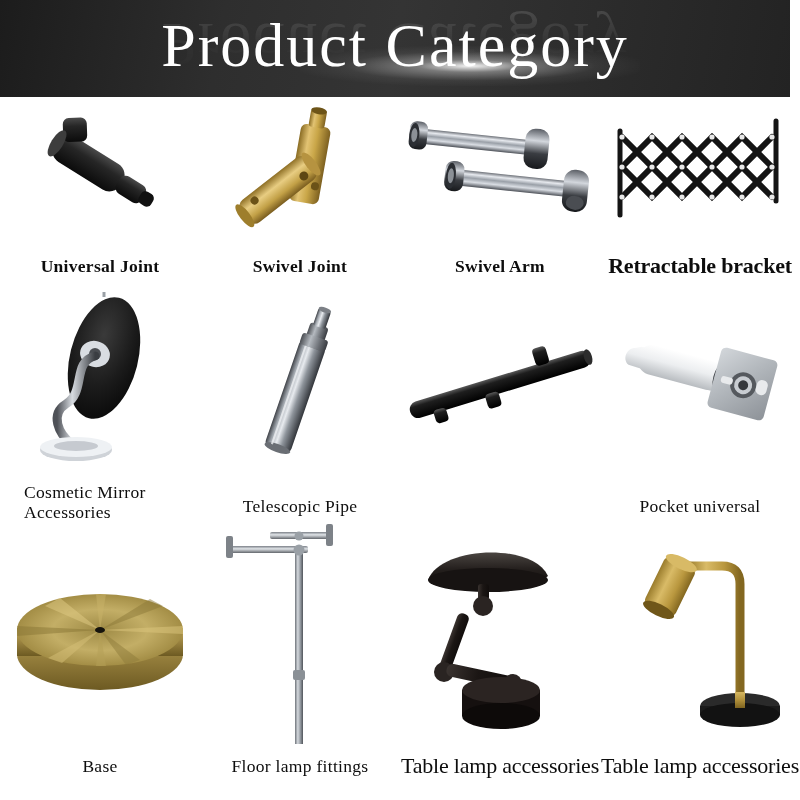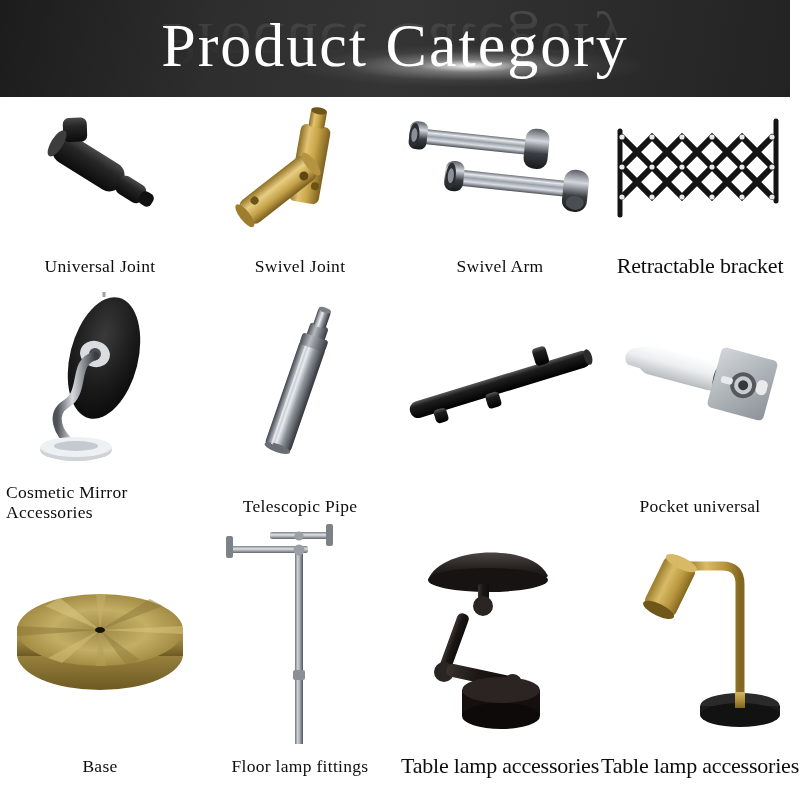--- a/index.html
+++ b/index.html
@@ -63,21 +63,21 @@
   
   .grid {
     width: 800px;
     display: flex;
     flex-direction: column;
   }
   .grid-row {
     display: flex;
     width: 800px;
   }
-  .row-1 { height: 187px; }
+  .row-1 { height: 187px; font-weight: bold; }
   .row-2 { height: 240px; }
   .row-3 { height: 260px; }
 
   .cell {
     width: 200px;
     position: relative;
     box-sizing: border-box;
   }
   .cell-art {
     position: absolute;
@@ -90,21 +90,21 @@
     position: absolute;
     left: 0;
     right: 0;
     bottom: 8px;
     text-align: center;
     font-size: 17.5px;
     line-height: 20px;
     color: #0d0d0d;
     letter-spacing: 0.3px;
   }
-  .cell-label.two-line { bottom: 2px; text-align: left; padding-left: 6px; }
+  .cell-label.two-line { bottom: 2px; text-align: left; padding-left: 24px; }
   .cell-label.tight { letter-spacing: -0.2px; font-size: 22px; }
 
   
   .art-svg { width: 100%; height: 100%; display: block; }
 </style>
 </head>
 <body>
 
 <div class="banner">
   <div class="banner-glow"></div>

